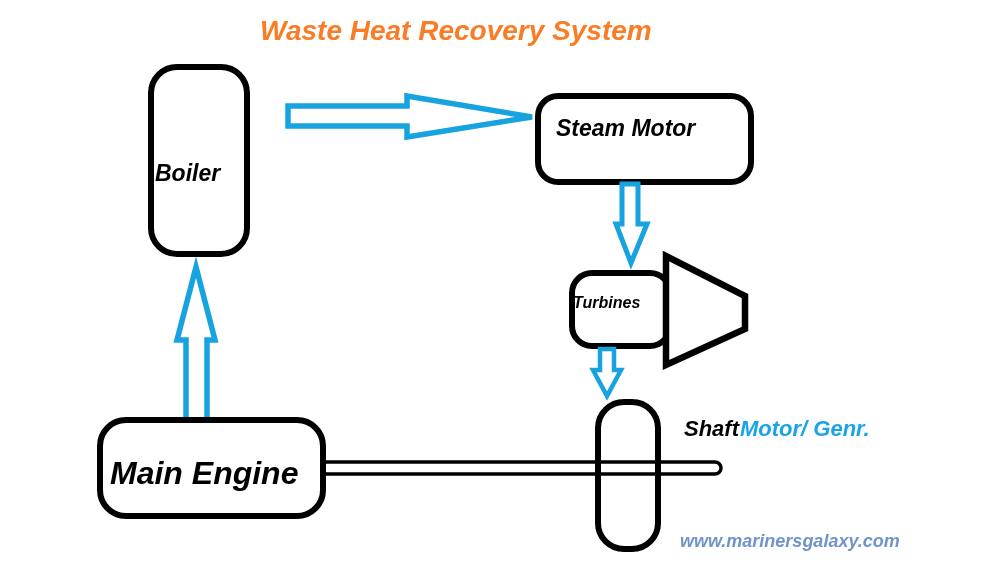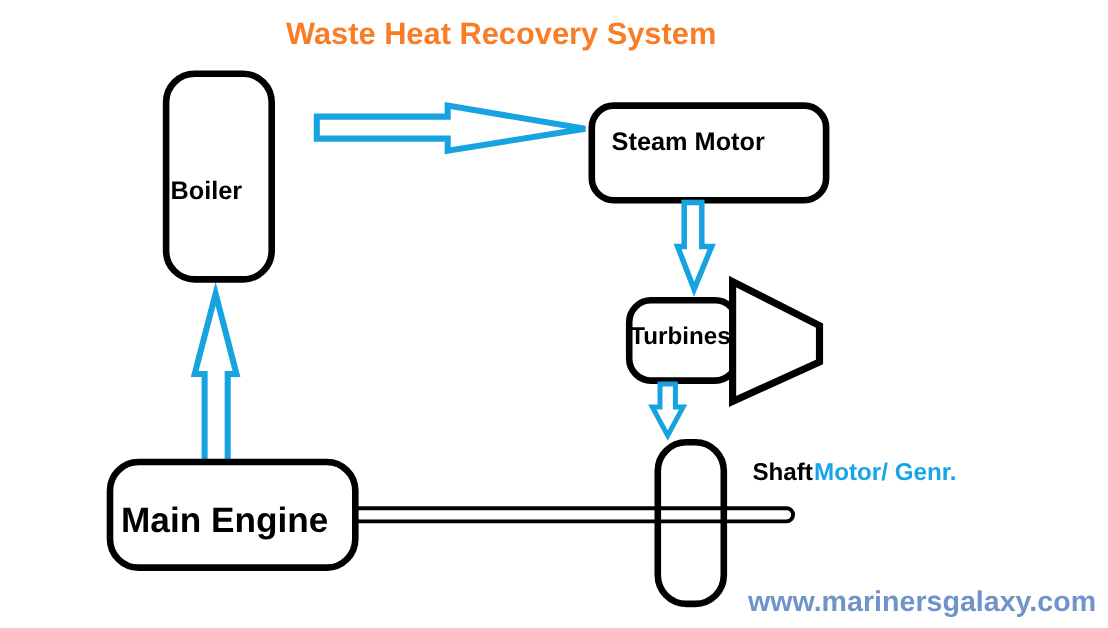--- a/index.html
+++ b/index.html
@@ -15,29 +15,30 @@
     position: absolute;
     left: 0; top: 0;
     width: 1007px; height: 571px;
   }
   .lbl {
     position: absolute;
     font-weight: bold;
     color: #000000;
     white-space: nowrap;
     line-height: 1.1;
+    font-style: italic;
   }
   .title-label     { left: 260px; top: 16px;  font-size: 28px; }
   .boiler-label    { left: 155px; top: 129px; font-size: 23px; margin-top: 32px; }
   .steamdrum-label { left: 556px; top: 116px; font-size: 23px; }
-  .turbines-label  { left: 573px; top: 294px; font-size: 22px; }
+  .turbines-label  { left: 573px; top: 294px; font-size: 16px; }
   .mainengine-label{ left: 110px; top: 456px; font-size: 32px; }
   .shaft-label     { left: 684px; top: 417px; font-size: 22px; }
   .motor-label     { left: 740px; top: 417px; font-size: 22px; }
-  .watermark-label { left: 680px; top: 532px; font-size: 26px; }
+  .watermark-label { left: 680px; top: 532px; font-size: 18px; }
 </style>
 </head>
 <body>
 
 <div class="canvas">
 
   <svg class="diagram-svg" viewBox="0 0 1007 571">
 
     <rect x="321" y="462" width="400" height="12" rx="6" fill="#ffffff" stroke-width="3.5" stroke="#000000"></rect>
 

